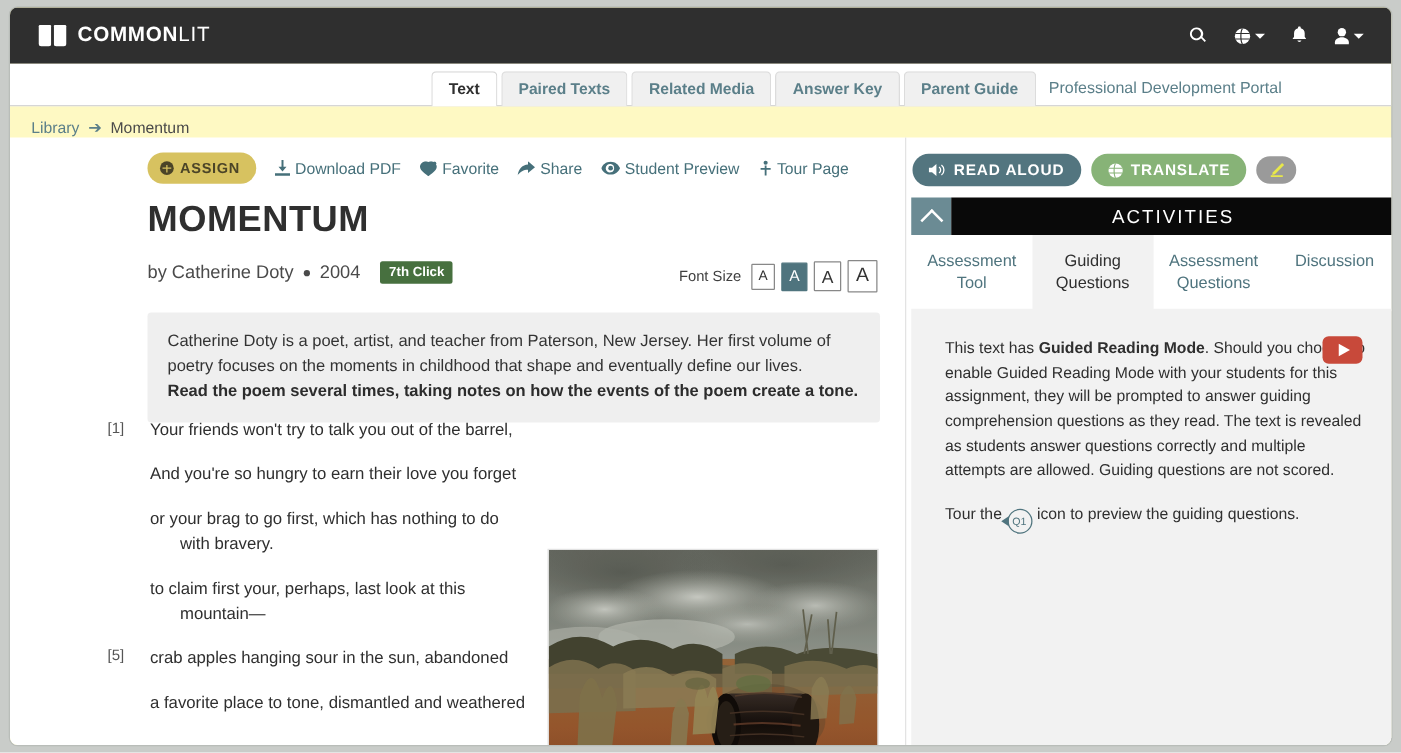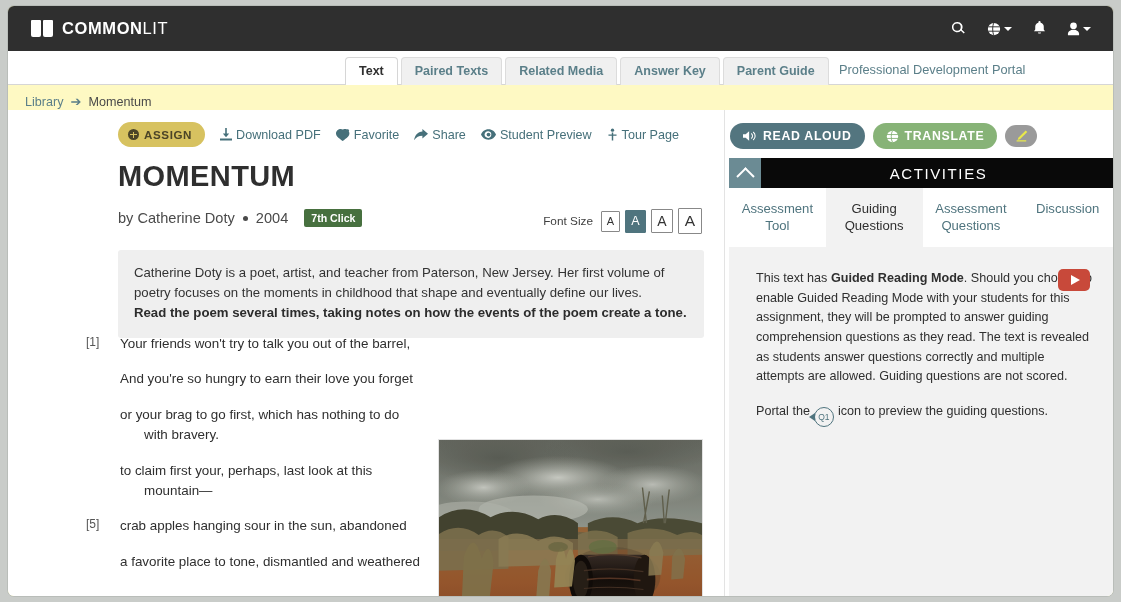--- a/index.html
+++ b/index.html
@@ -502,17 +502,17 @@
         <span>Discussion</span>
       </div>
     </div>
 
     <div class="rbody">
       <div class="ytbtn">
           <span class="yttri"></span>
         </div>
       <div class="rtext">
         <p><span>This text has </span><b>Guided Reading Mode</b><span>. Should you choose to enable Guided Reading Mode with your students for this assignment, they will be prompted to answer guiding comprehension questions as they read. The text is revealed as students answer questions correctly and multiple attempts are allowed. Guiding questions are not scored.</span></p>
-        <p><span>Portal the</span><span class="qbadge">Q1</span><span>icon to preview the guiding questions.</span></p>
+        <p><span>Tour the</span><span class="qbadge">Q1</span><span>icon to preview the guiding questions.</span></p>
       </div>
     </div>
   </div>
 </div>
 
 </body></html>

